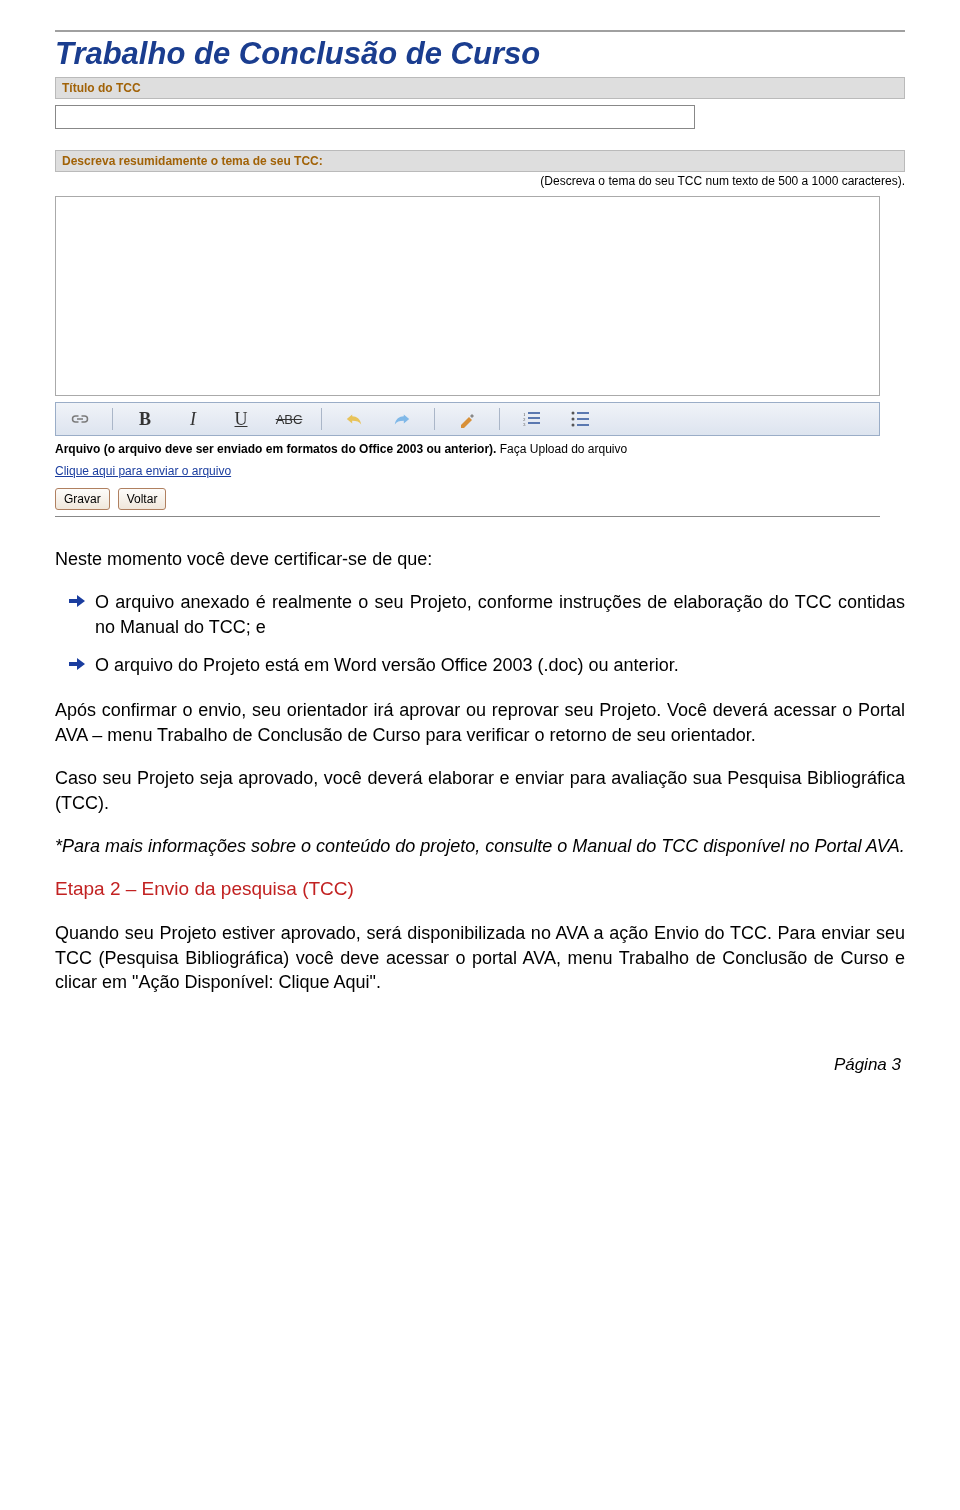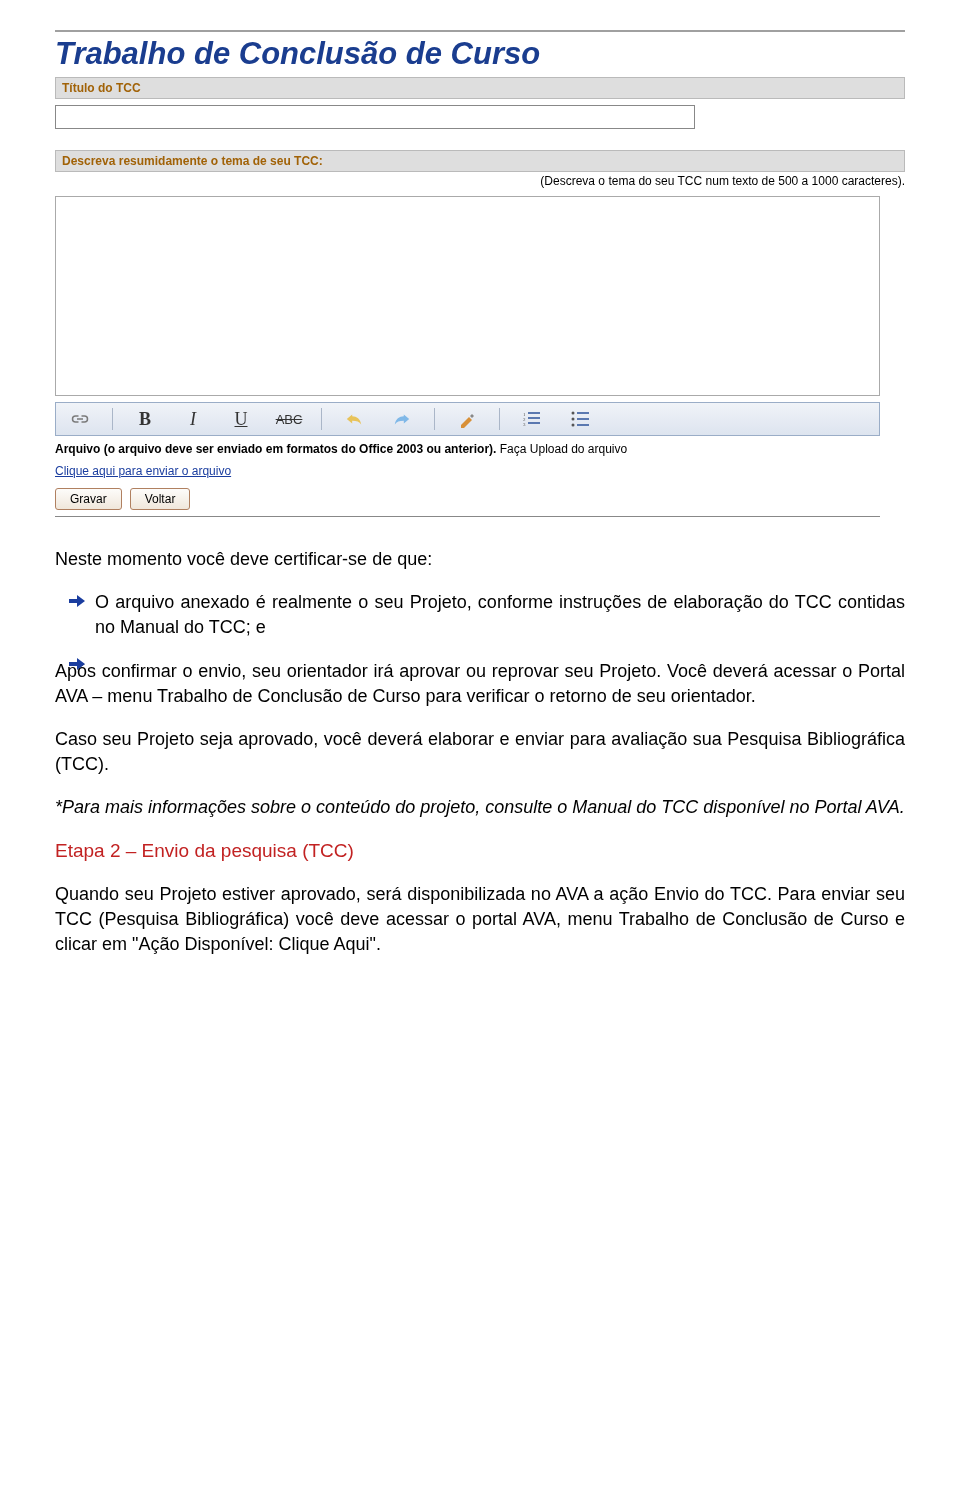--- a/index.html
+++ b/index.html
@@ -102,21 +102,21 @@
     cursor: pointer;
     padding: 4px 0 10px 0;
     display: inline-block;
   }
   .btn-row { display: flex; gap: 8px; padding-bottom: 6px; }
   .std-btn {
     border: 1px solid #b08060;
     background: linear-gradient(#fdfcfa, #f0e7db);
     border-radius: 3px;
     font-size: 12px;
-    padding: 3px 14px;
+    padding: 3px 8px;
     cursor: pointer;
   }
   .rule-end { border-top: 1px solid #888; width: 825px; }
   
   .body-text {
     font-family: Tahoma, Verdana, sans-serif;
     font-size: 18px;
     color: #000;
     line-height: 1.38;
   }
@@ -234,26 +234,28 @@
       <li>
         <svg class="arrow-icon" viewBox="0 0 16 14">
             <path d="M0 5h8V1l8 6-8 6V9H0z" fill="#1a3d9f"></path>
           </svg>
         <span>O arquivo anexado é realmente o seu Projeto, conforme instruções de elaboração do TCC contidas no Manual do TCC; e</span>
       </li>
       <li>
         <svg class="arrow-icon" viewBox="0 0 16 14">
             <path d="M0 5h8V1l8 6-8 6V9H0z" fill="#1a3d9f"></path>
           </svg>
+        <span>O arquivo do Projeto está em Word versão Office 2003 (.doc) ou anterior.</span>
       </li>
     </ul>
 
     <p>Após confirmar o envio, seu orientador irá aprovar ou reprovar seu Projeto. Você deverá acessar o Portal AVA – menu Trabalho de Conclusão de Curso para verificar o retorno de seu orientador.</p>
     <p>Caso seu Projeto seja aprovado, você deverá elaborar e enviar para avaliação sua Pesquisa Bibliográfica (TCC).</p>
     <p class="italic-note">*Para mais informações sobre o conteúdo do projeto, consulte o Manual do TCC disponível no Portal AVA.</p>
 
     <p class="etapa-heading">Etapa 2 – Envio da pesquisa (TCC)</p>
 
     <p>Quando seu Projeto estiver aprovado, será disponibilizada no AVA a ação Envio do TCC. Para enviar seu TCC (Pesquisa Bibliográfica) você deve acessar o portal AVA, menu Trabalho de Conclusão de Curso e clicar em "Ação Disponível: Clique Aqui".</p>
 
+    <div class="page-foot">Página 3</div>
   </div>
 
 </div>
 
 </body></html>

